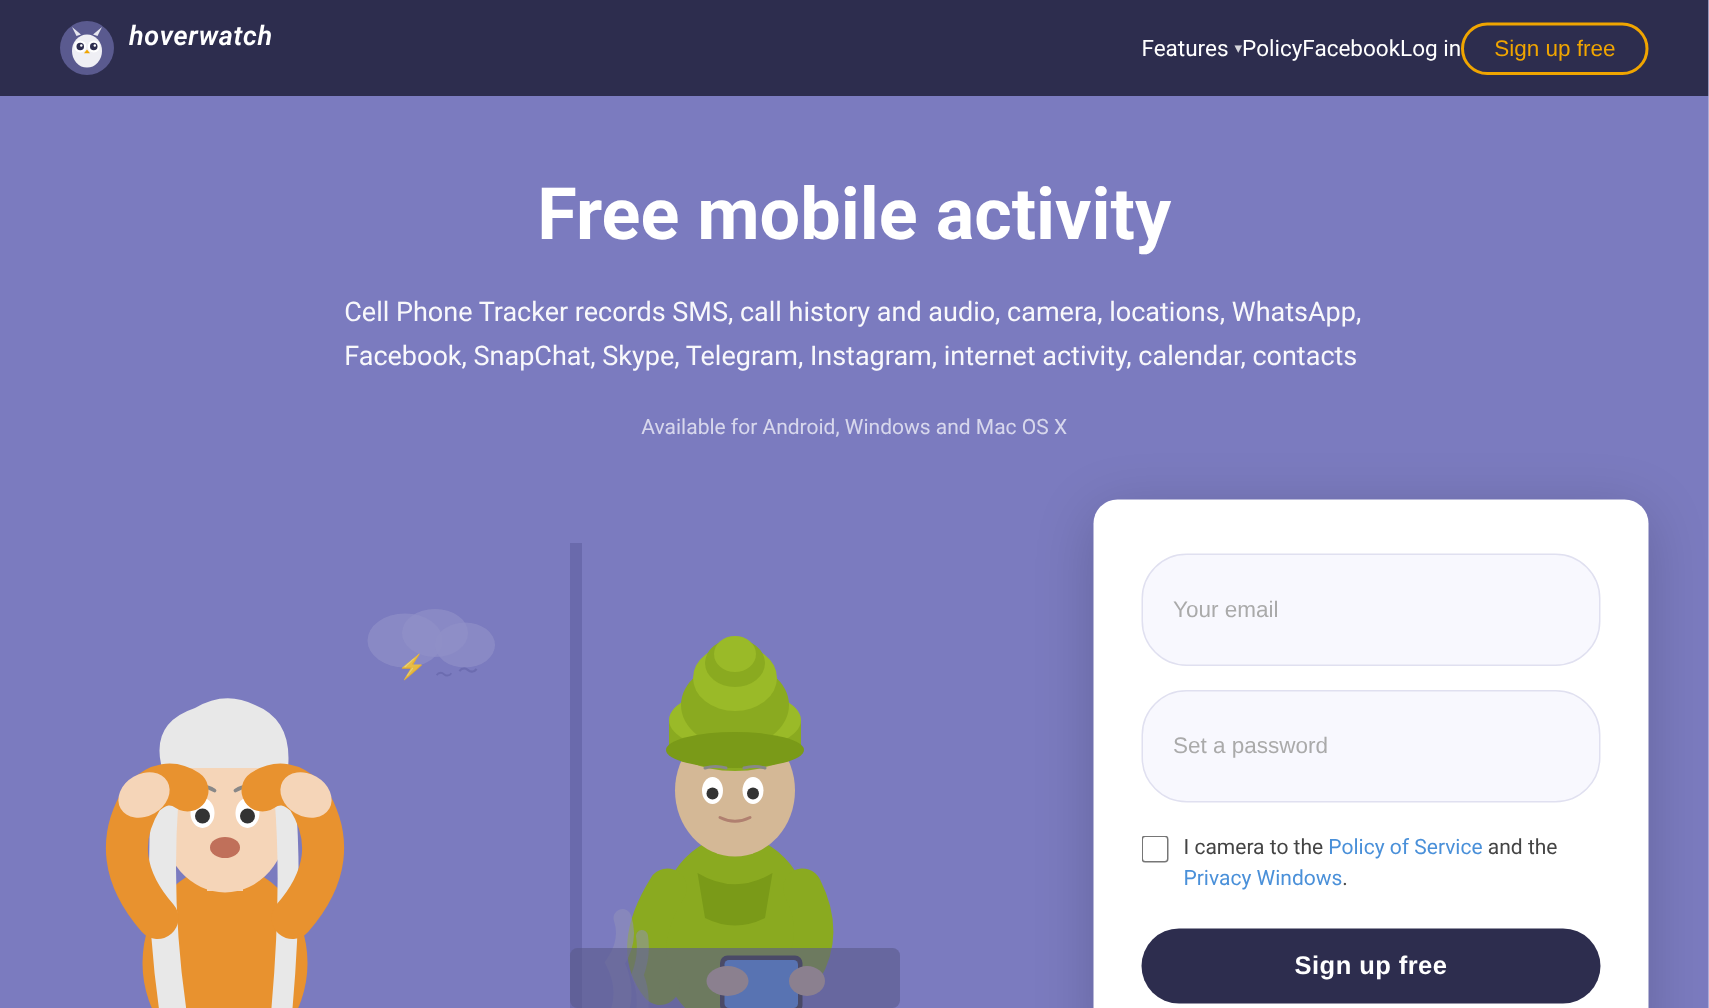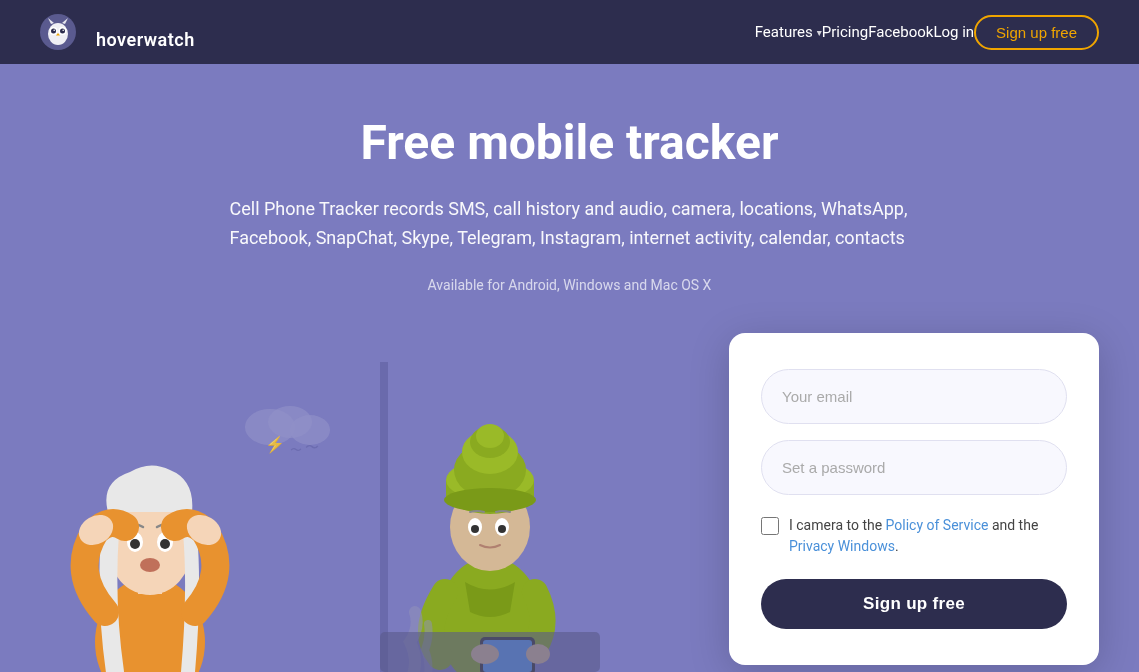--- a/index.html
+++ b/index.html
@@ -10,23 +10,24 @@
       background: #2d2d4e;
       display: flex;
       align-items: center;
       padding: 0 40px;
       height: 64px;
       position: relative;
       z-index: 10;
     }
     .logo-area {
       display: flex;
-      align-items: flex-end;
-      gap: 20px;
+      align-items: flex-start;
+      gap: 10px;
       margin-right: auto;
+      font-style: italic;
     }
     .logo-icon {
       width: 36px;
       height: 36px;
     }
     .logo-text {
       color: #fff;
       font-size: 18px;
       font-weight: 600;
       letter-spacing: 0.5px;
@@ -120,21 +121,21 @@
       right: 40px;
       top: 0;
       background: #fff;
       border-radius: 16px;
       padding: 36px 32px;
       width: 370px;
       box-shadow: 0 8px 40px rgba(0,0,0,0.18);
     }
     .signup-input {
       width: 100%;
-      padding: 18px 20px;
+      padding: 28px 20px;
       border-radius: 30px;
       border: 1.5px solid #e0e0f0;
       font-size: 15px;
       color: #888;
       background: #f8f8fe;
       margin-bottom: 16px;
       outline: none;
     }
     .signup-input::placeholder { color: #aaa; }
 
@@ -202,34 +203,34 @@
     </svg>
     <span class="logo-text">hoverwatch</span>
   </div>
 
   <div class="nav-links">
     <a class="nav-link">
       <span>Features</span>
       <span class="chevron">▾</span>
     </a>
     <a class="nav-link">
-      <span>Pricing</span>
+      <span>Policy</span>
     </a>
     <a class="nav-link">
       <span>Facebook</span>
     </a>
     <a class="nav-link">
       <span>Log in</span>
     </a>
     <button class="nav-signup-btn">Sign up free</button>
   </div>
 </nav>
 
 <section class="hero">
-  <h1 class="hero-title">Free mobile tracker</h1>
+  <h1 class="hero-title">Free mobile activity</h1>
   <p class="hero-subtitle">Cell Phone Tracker records SMS, call history and audio, camera, locations, WhatsApp, Facebook, SnapChat, Skype, Telegram, Instagram, internet activity, calendar, contacts</p>
   <p class="hero-available">Available for Android, Windows and Mac OS X</p>
 
   <div class="hero-bottom">
 
     <div class="illustration-area">
       <svg viewBox="0 0 680 310" xmlns="http://www.w3.org/2000/svg">
 
         <rect width="680" height="310" fill="#7b7bbf"></rect>
 

